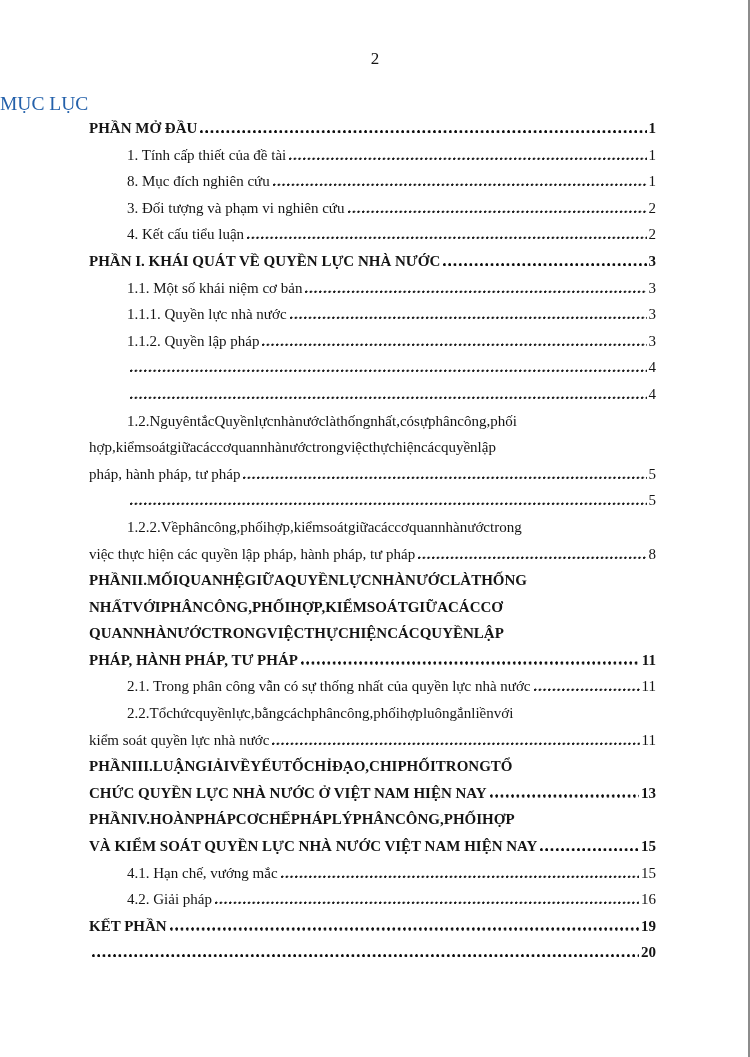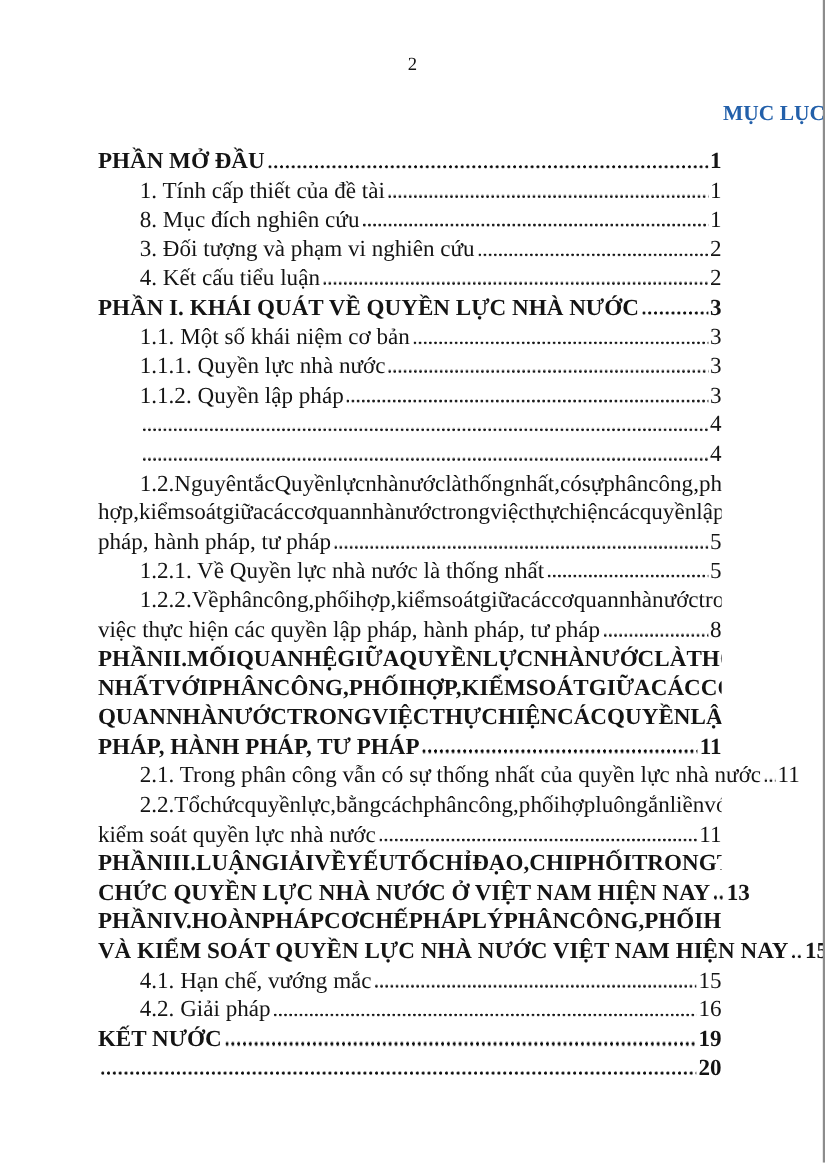--- a/index.html
+++ b/index.html
@@ -15,28 +15,28 @@
     width: 2px; height: 1057px;
     background: #8c8c8c;
   }
   .pagenum {
     padding-top: 50px;
     text-align: center;
     font-size: 17px; line-height: 18px;
   }
   .doc-title {
     margin-top: 25px;
-    text-align: right;
+    text-align: left;
     font-size: 19.5px; line-height: 22px;
-    font-weight: bold;
+    font-weight: normal;
     color: #2360AA;
   }
   .toc {
-    margin: 18px 94px 0 89px;
-    font-size: 21px;
+    margin: 0 94px 0 89px;
+    font-size: 15px;
     line-height: 26.6px;
   }
   .line { height: 26.6px; }
   .ind { padding-left: 38px; }
   .bold { font-weight: bold; }
   
   .mid { display: flex; justify-content: flex-start; overflow: hidden; }
   
   .last { display: flex; align-items: baseline; }
   .txt { white-space: nowrap; }
@@ -190,21 +190,20 @@
       </div>
     <div class="line last">
       <span class="txt">pháp, hành pháp, tư pháp</span>
       <span class="leader"></span>
       <span class="pg">5</span>
     </div>
   </div>
 
   <div class="entry">
     <div class="line last ind">
-      <span class="txt">1.2.1. Về Quyền lực nhà nước là thống nhất</span>
       <span class="leader"></span>
       <span class="pg">5</span>
     </div>
   </div>
 
   <div class="entry">
     <div class="line mid ind">
         <span>1.2.2.</span>
         <span>Về</span>
         <span>phân</span>
@@ -364,21 +363,21 @@
   <div class="entry">
     <div class="line last ind">
       <span class="txt">4.2. Giải pháp</span>
       <span class="leader"></span>
       <span class="pg">16</span>
     </div>
   </div>
 
   <div class="entry bold">
     <div class="line last">
-      <span class="txt">KẾT NƯỚC</span>
+      <span class="txt">KẾT PHẦN</span>
       <span class="leader"></span>
       <span class="pg">19</span>
     </div>
   </div>
 
   <div class="entry bold">
     <div class="line last">
       <span class="leader"></span>
       <span class="pg">20</span>
     </div>

